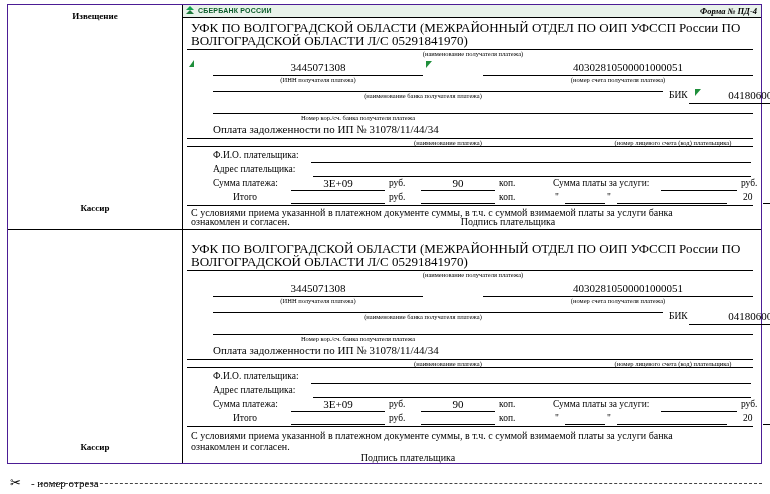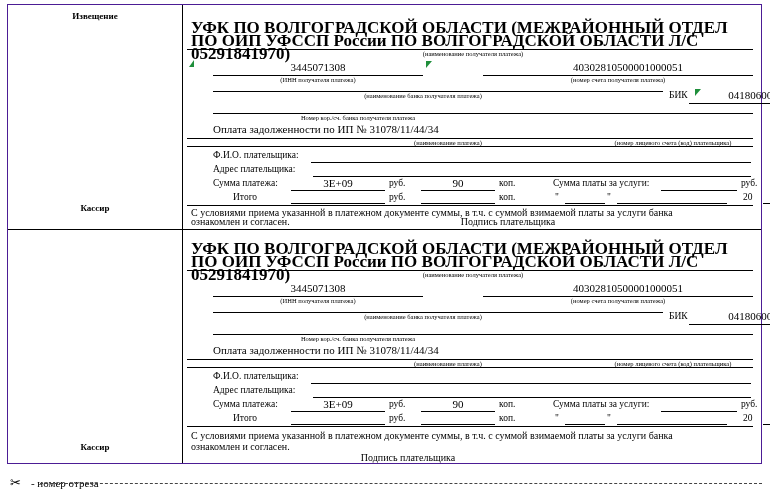--- a/index.html
+++ b/index.html
@@ -106,25 +106,24 @@
     right: 4px; top: 1px;
     font-size: 8.5px;
     font-weight: bold;
     font-style: italic;
     font-family: "Liberation Serif", serif;
   }
 
   
   .recipient-name {
     position: absolute;
-    font-size: 17px;
+    font-size: 13px;
     line-height: 13px;
     left: 8px;
     width: 560px;
-    font-weight: bold;
   }
   .caption {
     position: absolute;
     font-size: 6.5px;
     text-align: center;
     font-family: "Liberation Serif", serif;
     color: #000;
   }
   .value {
     position: absolute;
@@ -197,20 +196,30 @@
 
     <div class="half half-top">
 
       <div class="left-col">
         <div class="left-label" style="top:6px;">Извещение</div>
         <div class="left-label" style="top:198px;">Кассир</div>
       </div>
 
       <div class="right-col">
 
+        <div class="bank-strip">
+          <div class="bank-logo-wrap">
+            <span class="sber-mark">
+                <span class="a"></span>
+                <span class="b"></span>
+              </span>
+            <span class="bank-name">СБЕРБАНК РОССИИ</span>
+          </div>
+          <div class="form-no">Форма № ПД-4</div>
+        </div>
 
         <div class="recipient-name" style="top:16px;">УФК ПО ВОЛГОГРАДСКОЙ ОБЛАСТИ (МЕЖРАЙОННЫЙ ОТДЕЛ ПО ОИП УФССП России ПО ВОЛГОГРАДСКОЙ ОБЛАСТИ Л/С 05291841970)</div>
         <div class="hline" style="left:4px; top:44px; width:566px;"></div>
         <div class="caption" style="left:150px; top:45px; width:280px;">(наименование получателя платежа)</div>
 
         <div class="green-tick" style="left:6px; top:55px;"></div>
         <div class="value" style="left:40px; top:56px; width:190px;">3445071308</div>
         <div class="hline" style="left:30px; top:70px; width:210px;"></div>
         <div class="caption" style="left:30px; top:71px; width:210px;">(ИНН получателя платежа)</div>
 

